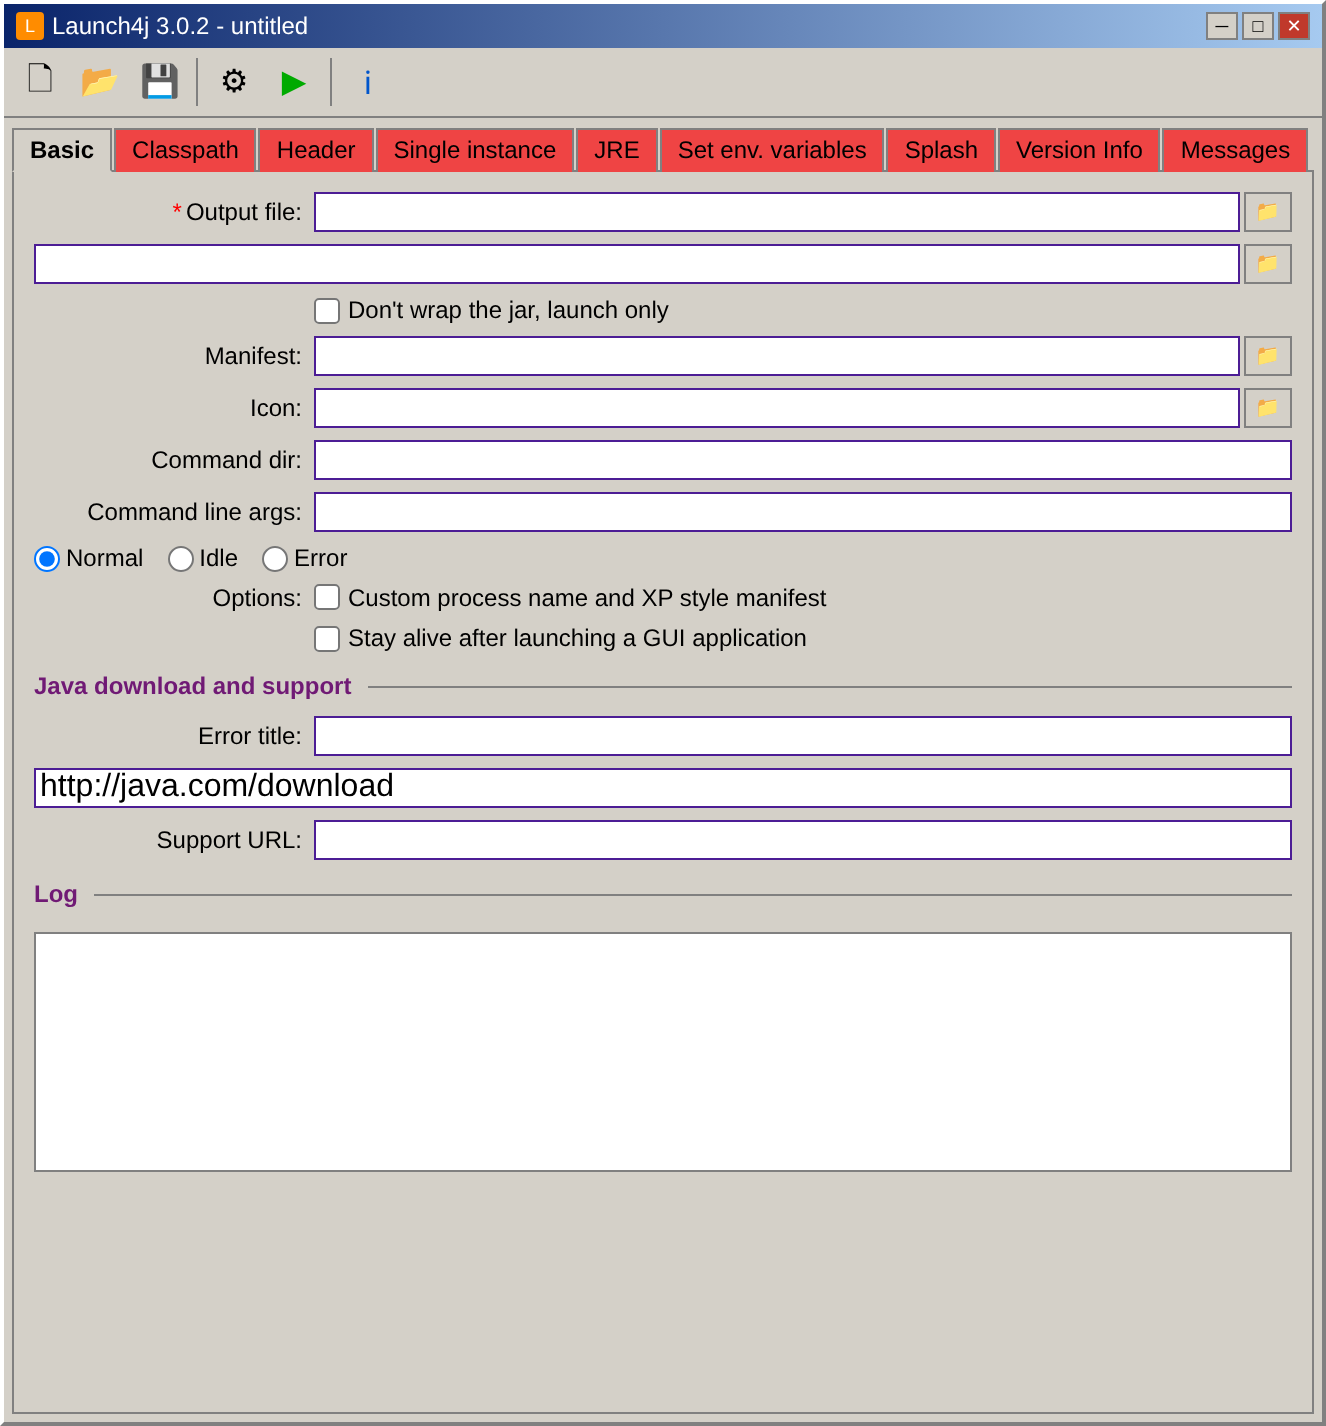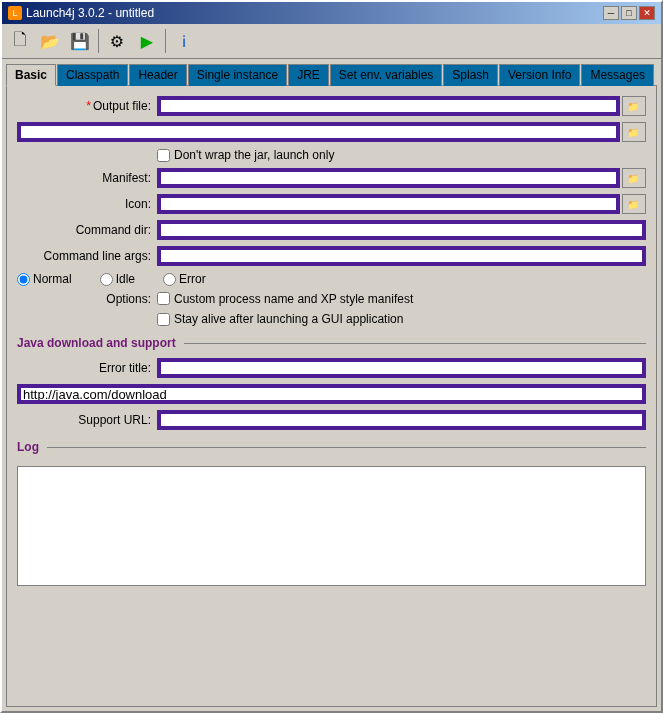--- a/index.html
+++ b/index.html
@@ -95,21 +95,21 @@
     }
     .tabs-bar {
       display: flex;
       padding: 4px 4px 0 4px;
       background: #d4d0c8;
       flex-wrap: nowrap;
     }
     .tab {
       padding: 3px 8px;
       border: 1px solid #808080;
-      background: #0369a1;
+      background: #ef4444;
       cursor: pointer;
       font-size: 12px;
       border-bottom: none;
       margin-right: 1px;
       position: relative;
       top: 1px;
     }
     .tab.active {
       background: #d4d0c8;
       border-bottom: 1px solid #d4d0c8;
@@ -135,24 +135,24 @@
       padding-right: 6px;
       font-size: 12px;
     }
     .required {
       color: red;
       margin-right: 2px;
     }
     .form-input {
       flex: 1;
       height: 20px;
-      border: 4px solid #4c1d95;
+      border: 1px solid #4c1d95;
       background: white;
       padding: 0 2px;
-      font-size: 13px;
+      font-size: 16px;
     }
     .browse-btn {
       width: 24px;
       height: 20px;
       margin-left: 2px;
       border: 1px solid #808080;
       background: #d4d0c8;
       cursor: pointer;
       display: flex;
       align-items: center;
@@ -164,21 +164,21 @@
       align-items: center;
       margin-bottom: 6px;
       margin-left: 140px;
     }
     .checkbox-row input[type="checkbox"] {
       margin-right: 4px;
     }
     .radio-group {
       display: flex;
       align-items: center;
-      gap: 28px;
+      gap: 12px;
     }
     .radio-group label {
       display: flex;
       align-items: center;
       gap: 3px;
       cursor: pointer;
     }
     .section-divider {
       display: flex;
       align-items: center;

